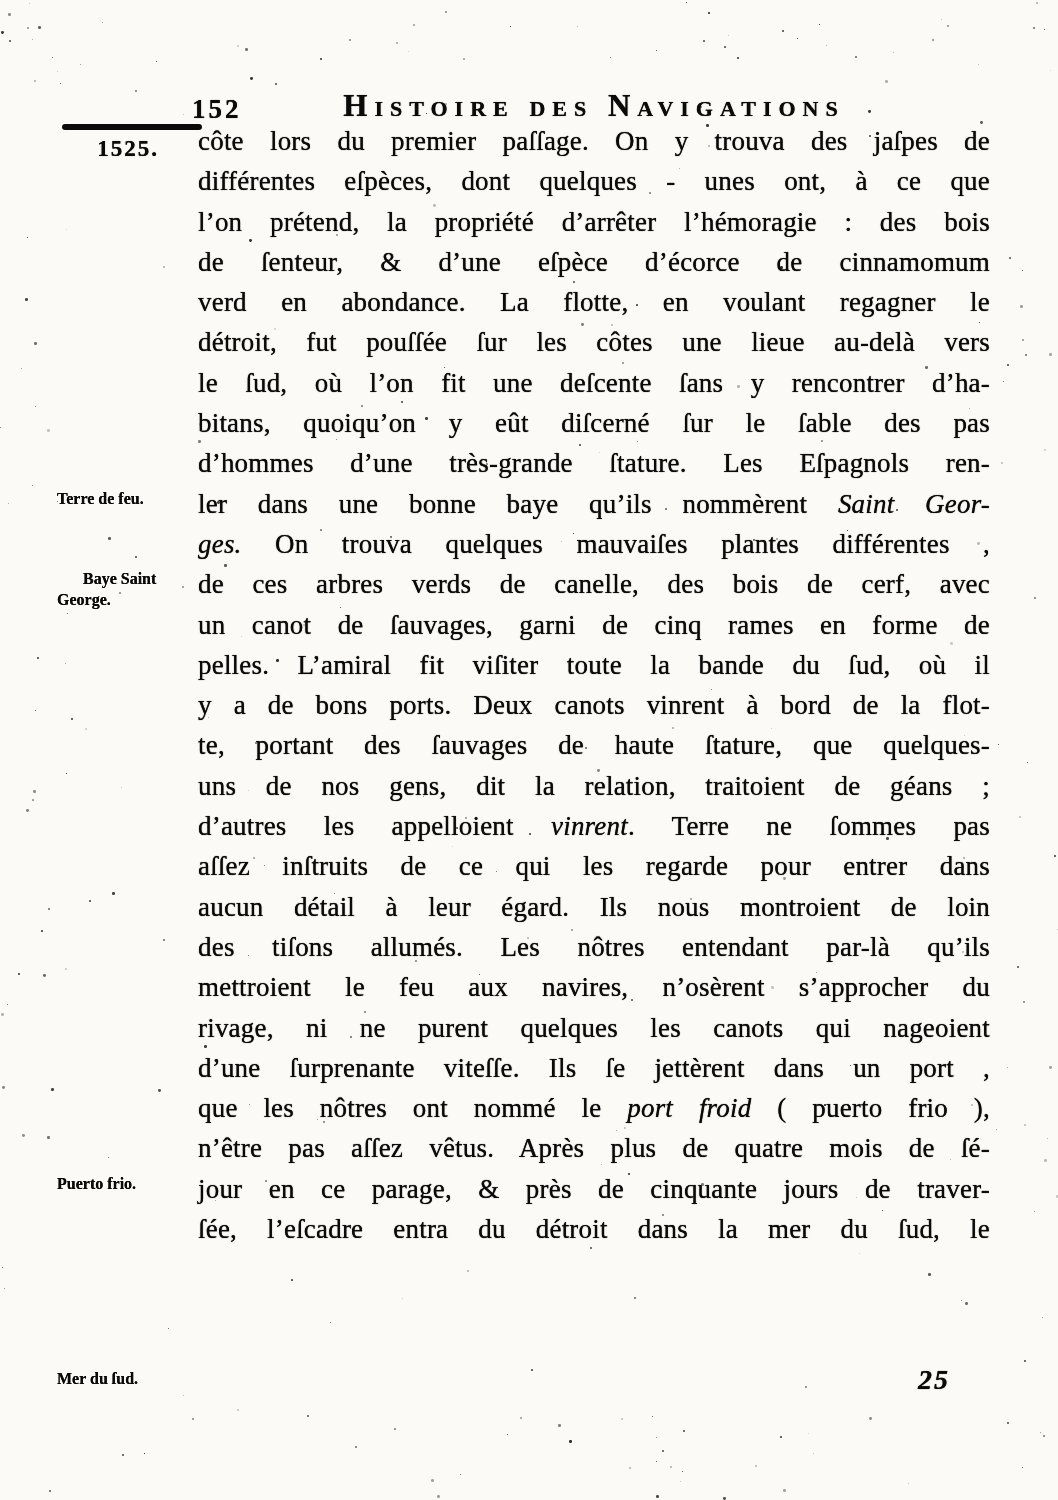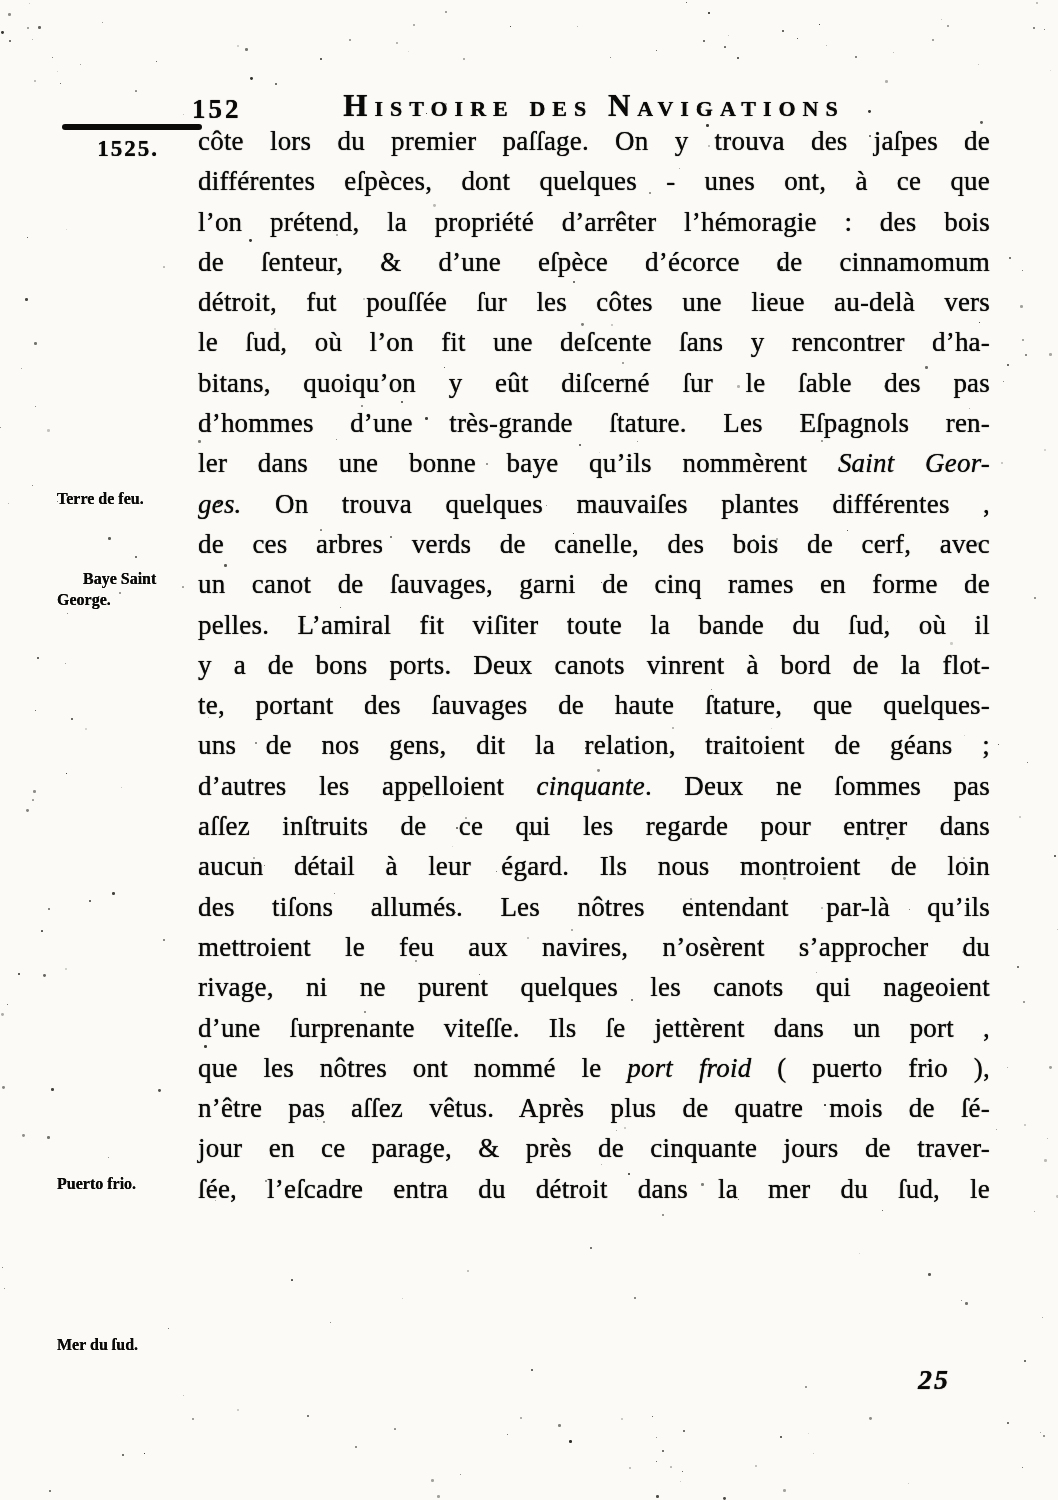--- a/index.html
+++ b/index.html
@@ -370,43 +370,44 @@
       <div class="margin-note" style="top: 487.7px;">
         <div class="nl">Terre de feu.</div>
       </div>
       <div class="margin-note multi" style="top: 568.3px;">
         <div class="nl">Baye Saint</div>
         <div class="nl">George.</div>
       </div>
       <div class="margin-note" style="top: 1172.8px;">
         <div class="nl">Puerto frio.</div>
       </div>
-      <div class="margin-note" style="top: 1334px;">
+      <div class="margin-note" style="top: 1368px;">
         <div class="nl">Mer du ſud.</div>
       </div>
     </div>
 
   <div class="body-text">
       <div class="line"><span>côte lors du premier paſſage. On y trouva des jaſpes de</span></div>
       <div class="line"><span>différentes eſpèces, dont quelques - unes ont, à ce que</span></div>
       <div class="line"><span>l’on prétend, la propriété d’arrêter l’hémoragie : des bois</span></div>
       <div class="line"><span>de ſenteur, &amp; d’une eſpèce d’écorce de cinnamomum</span></div>
+      <div class="line"><span>verd en abondance. La flotte, en voulant regagner le</span></div>
       <div class="line"><span>détroit, fut pouſſée ſur les côtes une lieue au-delà vers</span></div>
       <div class="line"><span>le ſud, où l’on fit une deſcente ſans y rencontrer d’ha-</span></div>
       <div class="line"><span>bitans, quoiqu’on y eût diſcerné ſur le ſable des pas</span></div>
       <div class="line"><span>d’hommes d’une très-grande ſtature. Les Eſpagnols ren-</span></div>
       <div class="line"><span>ler dans une bonne baye qu’ils nommèrent </span><span class="it">Saint Geor-</span></div>
       <div class="line"><span class="it">ges.</span><span> On trouva quelques mauvaiſes plantes différentes ,</span></div>
       <div class="line"><span>de ces arbres verds de canelle, des bois de cerf, avec</span></div>
       <div class="line"><span>un canot de ſauvages, garni de cinq rames en forme de</span></div>
       <div class="line"><span>pelles. L’amiral fit viſiter toute la bande du ſud, où il</span></div>
       <div class="line"><span>y a de bons ports. Deux canots vinrent à bord de la flot-</span></div>
       <div class="line"><span>te, portant des ſauvages de haute ſtature, que quelques-</span></div>
       <div class="line"><span>uns de nos gens, dit la relation, traitoient de géans ;</span></div>
-      <div class="line"><span>d’autres les appelloient </span><span class="it">cinquante</span><span>. Deux ne ſommes pas</span></div>
+      <div class="line"><span>d’autres les appelloient </span><span class="it">vinrent</span><span>. Terre ne ſommes pas</span></div>
       <div class="line"><span>aſſez inſtruits de ce qui les regarde pour entrer dans</span></div>
       <div class="line"><span>aucun détail à leur égard. Ils nous montroient de loin</span></div>
       <div class="line"><span>des tiſons allumés. Les nôtres entendant par-là qu’ils</span></div>
       <div class="line"><span>mettroient le feu aux navires, n’osèrent s’approcher du</span></div>
       <div class="line"><span>rivage, ni ne purent quelques les canots qui nageoient</span></div>
       <div class="line"><span>d’une ſurprenante viteſſe. Ils ſe jettèrent dans un port ,</span></div>
       <div class="line"><span>que les nôtres ont nommé le </span><span class="it">port froid</span><span> ( puerto frio ),</span></div>
       <div class="line"><span>n’être pas aſſez vêtus. Après plus de quatre mois de ſé-</span></div>
       <div class="line"><span>jour en ce parage, &amp; près de cinquante jours de traver-</span></div>
       <div class="line"><span>ſée, l’eſcadre entra du détroit dans la mer du ſud, le</span></div>

